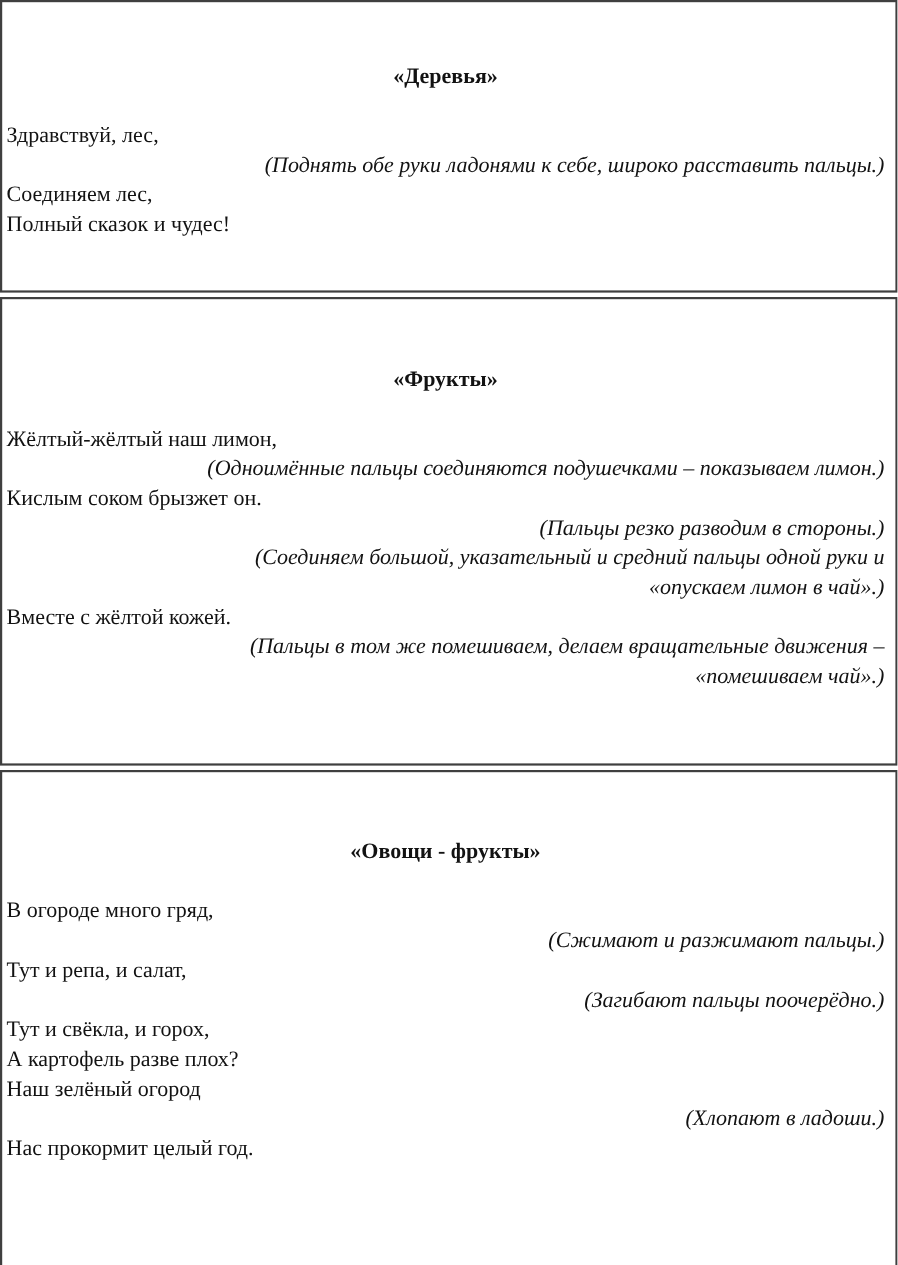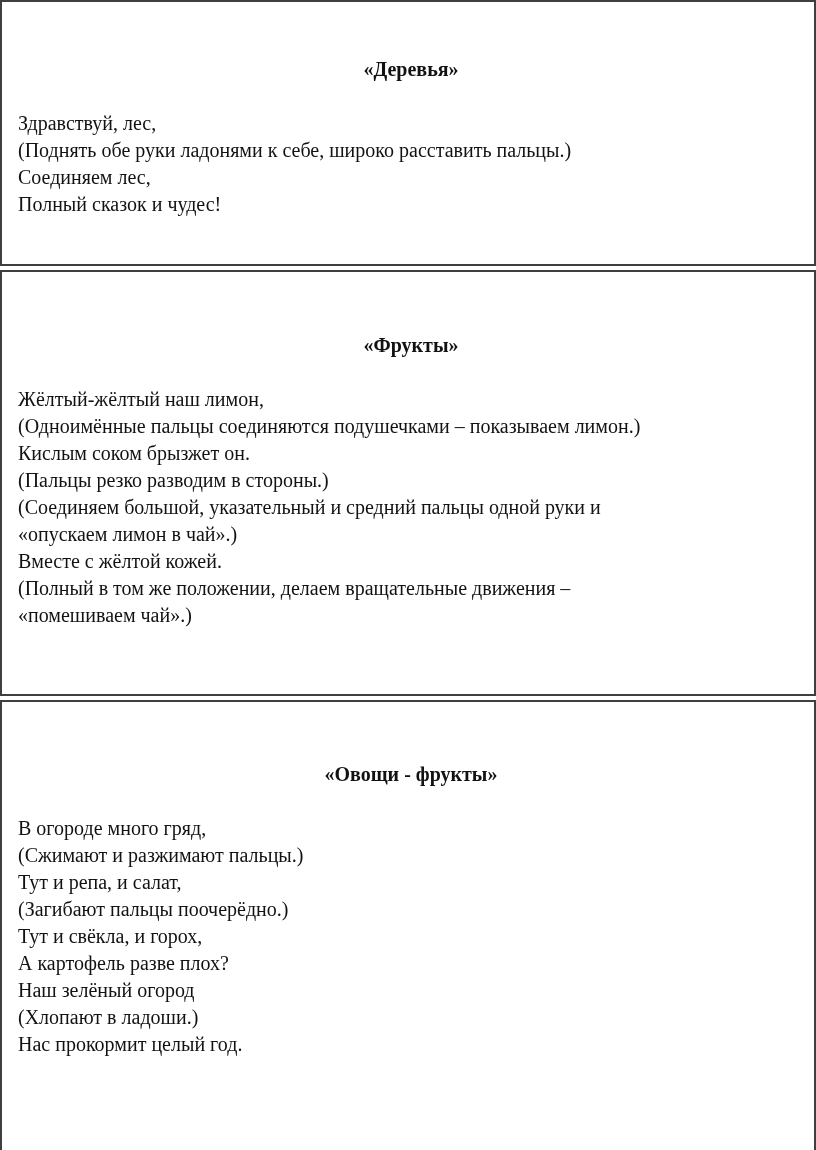--- a/index.html
+++ b/index.html
@@ -12,40 +12,42 @@
     height: 1150px;
     font-family: "Liberation Serif", "DejaVu Serif", serif;
     font-size: 20px;
     color: #121212;
     overflow: hidden;
   }
   .card {
     box-sizing: border-box;
     border: 2px solid #3f3f3f;
     margin: 0 0 4px 0;
-    padding-left: 16px;
+    padding-left: 4px;
     padding-right: 10px;
     overflow: hidden;
     background: #ffffff;
   }
   .card-1 { height: 266px; padding-top: 54px; }
   .card-2 { height: 426px; padding-top: 60px; }
   .card-3 { height: 505px; padding-top: 59px; }
   .card-title {
     font-size: 20px;
     font-weight: bold;
     text-align: center;
     line-height: 27px;
     margin: 0 0 27px 0;
   }
   .line {
     margin: 0;
     line-height: 27px;
   }
   .line.italic {
+    font-style: italic;
+    text-align: right;
   }
 </style>
 </head>
 <body>
 
 <main>
 
   <section class="card card-1">
     <h2 class="card-title">«Деревья»</h2>
     <p class="line">Здравствуй, лес,</p>
@@ -56,21 +58,21 @@
 
   <section class="card card-2">
     <h2 class="card-title">«Фрукты»</h2>
     <p class="line">Жёлтый-жёлтый наш лимон,</p>
     <p class="line italic">(Одноимённые пальцы соединяются подушечками – показываем лимон.)</p>
     <p class="line">Кислым соком брызжет он.</p>
     <p class="line italic">(Пальцы резко разводим в стороны.)</p>
     <p class="line italic">(Соединяем большой, указательный и средний пальцы одной руки и</p>
     <p class="line italic">«опускаем лимон в чай».)</p>
     <p class="line">Вместе с жёлтой кожей.</p>
-    <p class="line italic">(Полный в том же положении, делаем вращательные движения –</p>
+    <p class="line italic">(Пальцы в том же помешиваем, делаем вращательные движения –</p>
     <p class="line italic">«помешиваем чай».)</p>
   </section>
 
   <section class="card card-3">
     <h2 class="card-title">«Овощи - фрукты»</h2>
     <p class="line">В огороде много гряд,</p>
     <p class="line italic">(Сжимают и разжимают пальцы.)</p>
     <p class="line">Тут и репа, и салат,</p>
     <p class="line italic">(Загибают пальцы поочерёдно.)</p>
     <p class="line">Тут и свёкла, и горох,</p>

